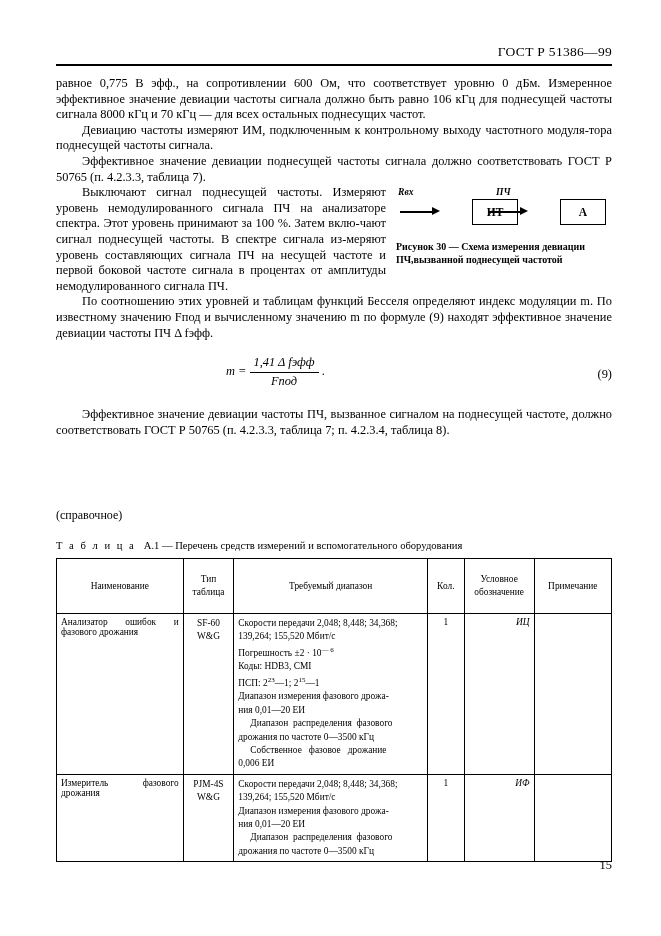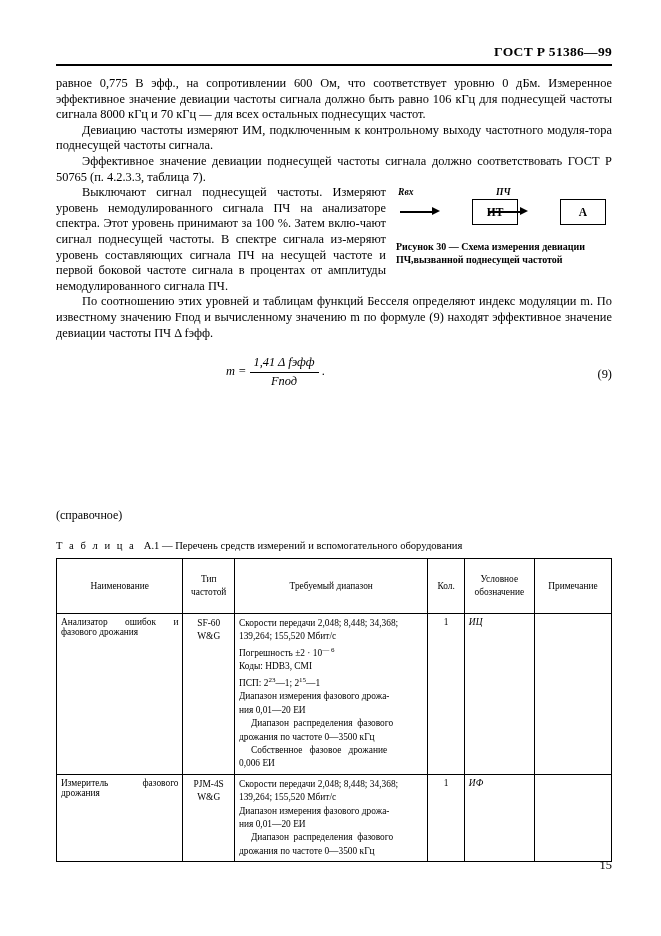--- a/index.html
+++ b/index.html
@@ -22,21 +22,21 @@
     height: 936px;
   }
   .header {
     position: absolute;
     left: 56px;
     top: 44px;
     width: 556px;
     text-align: right;
     font-family: "Liberation Serif", serif;
     font-size: 13.5px;
-    font-weight: bold;
+    font-weight: normal;
     letter-spacing: 0.3px;
   }
   .header-rule {
     position: absolute;
     left: 56px;
     top: 64px;
     width: 556px;
     height: 2px;
     background: #000;
   }
@@ -192,21 +192,21 @@
   .c-name { width: 128px; }
   .c-type { width: 48px; text-align: center; }
   .c-range { width: 198px; }
   .c-kol { width: 34px; text-align: center; }
   .c-usl { width: 68px; text-align: center; }
   .c-prim { width: 78px; }
   td.v-name { padding-top: 9px; text-align: justify; margin-top: 10px; }
   td.v-type { padding-top: 9px; text-align: center; }
   td.v-range { padding-top: 9px; }
   td.v-kol { padding-top: 9px; text-align: center; }
-  td.v-usl { padding-top: 9px; text-align: left; font-style: italic; font-weight: bold; }
+  td.v-usl { padding-top: 9px; text-align: right; font-style: italic; font-weight: bold; }
   td.v-prim { }
   .r-line { display: block; line-height: 13.4px; }
   .r-ind { text-indent: 12px; }
   .just { text-align: justify; }
   sup { font-size: 7px; vertical-align: super; }
   .pagenum {
     position: absolute;
     left: 56px;
     top: 858px;
     width: 556px;
@@ -267,36 +267,37 @@
         <span class="ital">m =</span>
         <span class="frac">
           <span class="num">1,41 Δ fэфф</span>
           <span class="den">Fпод</span>
         </span>
         <span>.</span>
       </div>
       <div class="eqnum">(9)</div>
     </div>
 
+    <p class="indent" style="margin-top:6px;">Эффективное значение девиации частоты ПЧ, вызванное сигналом на поднесущей частоте, должно соответствовать ГОСТ Р 50765 (п. 4.2.3.3, таблица 7; п. 4.2.3.4, таблица 8).</p>
   </div>
 
   <div class="appendix-sub">(справочное)</div>
 
   <div class="table-title">
     <span class="sp">Т а б л и ц а</span>
     &nbsp;&nbsp;<span>А.1 — Перечень средств измерений и вспомогательного оборудования</span>
   </div>
 
   <table class="meas">
     <thead>
       <tr>
         <td class="c-name">Наименование</td>
         <td class="c-type">
           <span class="r-line">Тип</span>
-            <span class="r-line">частотой</span>
+            <span class="r-line">таблица</span>
         </td>
         <td class="c-range">Требуемый диапазон</td>
         <td class="c-kol">Кол.</td>
         <td class="c-usl">
           <span class="r-line">Условное</span>
             <span class="r-line">обозначение</span>
         </td>
         <td class="c-prim">Примечание</td>
       </tr>
     </thead>

